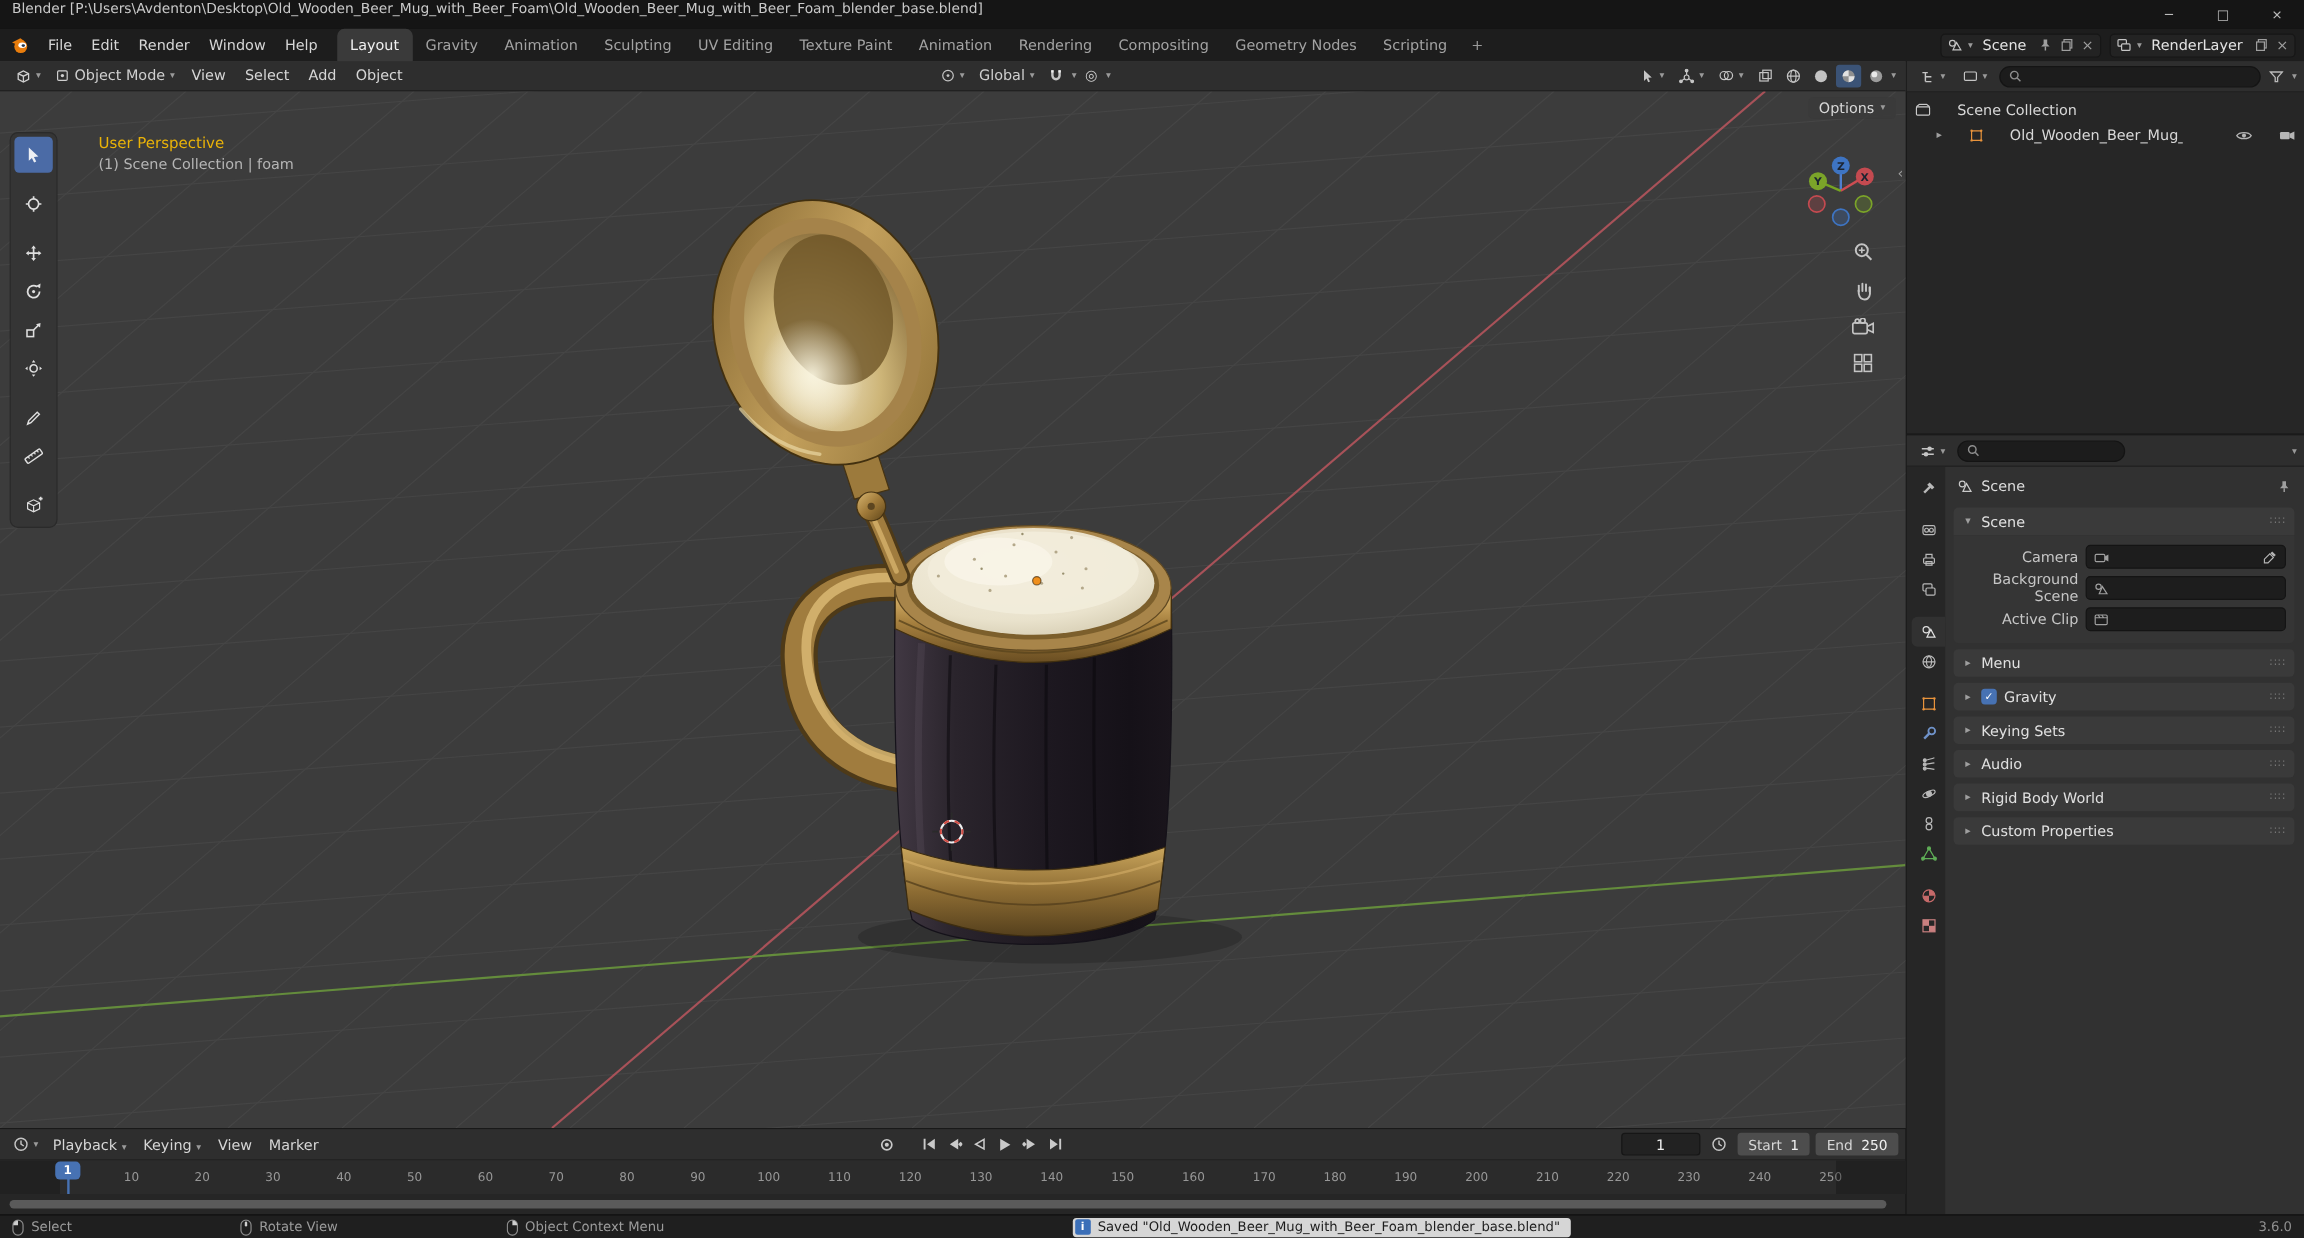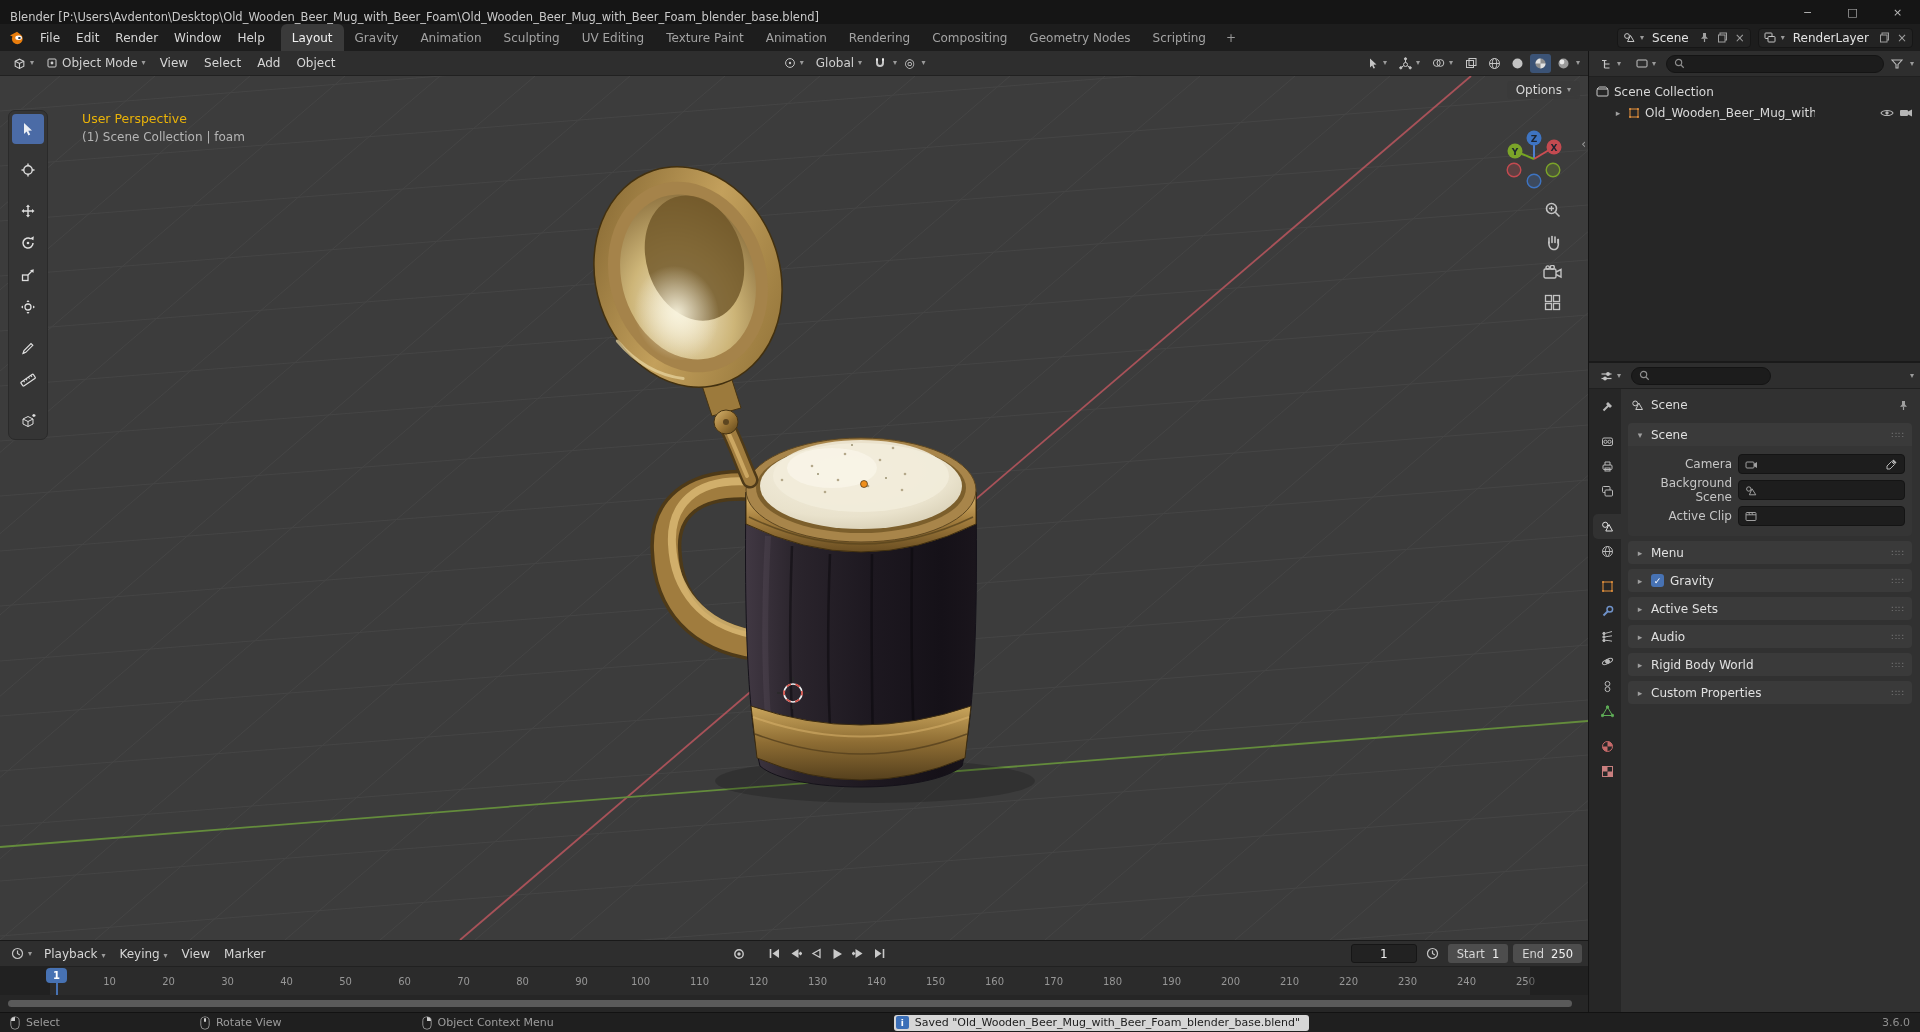--- a/index.html
+++ b/index.html
@@ -1,21 +1,21 @@
 <!DOCTYPE html>
 <html><head>
 <meta charset="utf-8">
 <style>
 *{margin:0;padding:0;box-sizing:border-box;user-select:none}
 html,body{width:1920px;height:1032px;overflow:hidden}
 body{font-family:"DejaVu Sans","Liberation Sans",sans-serif;font-size:12px;color:#d2d2d2;background:#111}
 svg{display:block;flex:none}
 .app{width:1920px;height:1032px;display:flex;flex-direction:column}
 
-.titlebar{height:24px;background:#151515;display:flex;align-items:flex-end;flex:none}
+.titlebar{height:24px;background:#151515;display:flex;align-items:flex-start;flex:none}
 .ttext{flex:1;padding-left:10px;font-size:11.5px;color:#c9c9c9;white-space:nowrap;overflow:hidden}
 .winbtns{display:flex;height:100%}
 .winbtn{width:45px;display:flex;align-items:center;justify-content:center;color:#bcbcbc;font-size:11px}
 
 .topbar{height:27px;background:#1d1d1d;display:flex;align-items:center;flex:none;padding-left:4px}
 .blender-logo{margin:0 7px 0 4px}
 .tmenu{padding:0 8px;height:100%;display:flex;align-items:center;color:#d6d6d6}
 .workspaces{display:flex;height:100%;margin-left:8px}
 .wtab{padding:0 11px;display:flex;align-items:center;color:#a3a3a3}
 .wtab.active{background:#3a3a3a;color:#f0f0f0;border-radius:6px 6px 0 0}
@@ -68,21 +68,21 @@
 .tlscroll{flex:1;display:flex;align-items:center;padding:0 8px}
 .tlbar{height:7px;background:#5a5a5a;border-radius:4px;flex:1;margin-right:8px}
 
 .right-col{width:332px;flex:none;display:flex;flex-direction:column;border-left:1px solid #141414;min-height:0;background:#262626}
 .ehead{height:26px;background:#2e2e2e;border-bottom:1px solid #202020;display:flex;align-items:center;padding:0 6px;gap:5px;flex:none}
 .searchbox{flex:1;height:18px;background:#1c1c1c;border:1px solid #141414;border-radius:9px;display:flex;align-items:center;padding:0 7px;gap:5px;color:#888}
 .searchbox input{background:transparent;border:none;outline:none;color:#ddd;font-size:11px;width:100%;font-family:inherit}
 .searchbox.narrow{flex:none;width:140px}
 .outliner{height:310px;flex:none;display:flex;flex-direction:column;background:#262626}
 .outl-body{flex:1;padding:4px 2px;overflow:hidden}
-.orow{height:21px;display:flex;align-items:center;gap:5px;padding:0 5px;border-radius:3px;color:#d8d8d8}
+.orow{height:21px;display:flex;align-items:center;gap:22px;padding:0 5px;border-radius:3px;color:#d8d8d8}
 .orow.child{padding-left:22px}
 .olabel{white-space:nowrap;overflow:hidden;font-size:12px}
 .olabel.clip{max-width:170px}
 .orow .osp{flex:1}
 .properties{flex:1;display:flex;flex-direction:column;min-height:0;border-top:2px solid #1a1a1a;background:#313131}
 .prop-body{flex:1;display:flex;min-height:0}
 .ptabs{width:32px;background:#262626;display:flex;flex-direction:column;align-items:flex-end;padding-top:5px;flex:none}
 .ptab{width:28px;height:25px;display:flex;align-items:center;justify-content:center;border-radius:5px 0 0 5px}
 .ptab.active{background:#313131}
 .ptab.gap{margin-top:10px}
@@ -932,21 +932,21 @@
               <span class="dots">∷∷</span>
             </div>
             <div class="psection">
               <span class="chev">▸</span>
               <span class="cb">✓</span>
               <span>Gravity</span>
               <span class="dots">∷∷</span>
             </div>
             <div class="psection">
               <span class="chev">▸</span>
-              <span>Active Sets</span>
+              <span>Keying Sets</span>
               <span class="dots">∷∷</span>
             </div>
             <div class="psection">
               <span class="chev">▸</span>
               <span>Audio</span>
               <span class="dots">∷∷</span>
             </div>
             <div class="psection">
               <span class="chev">▸</span>
               <span>Rigid Body World</span>

